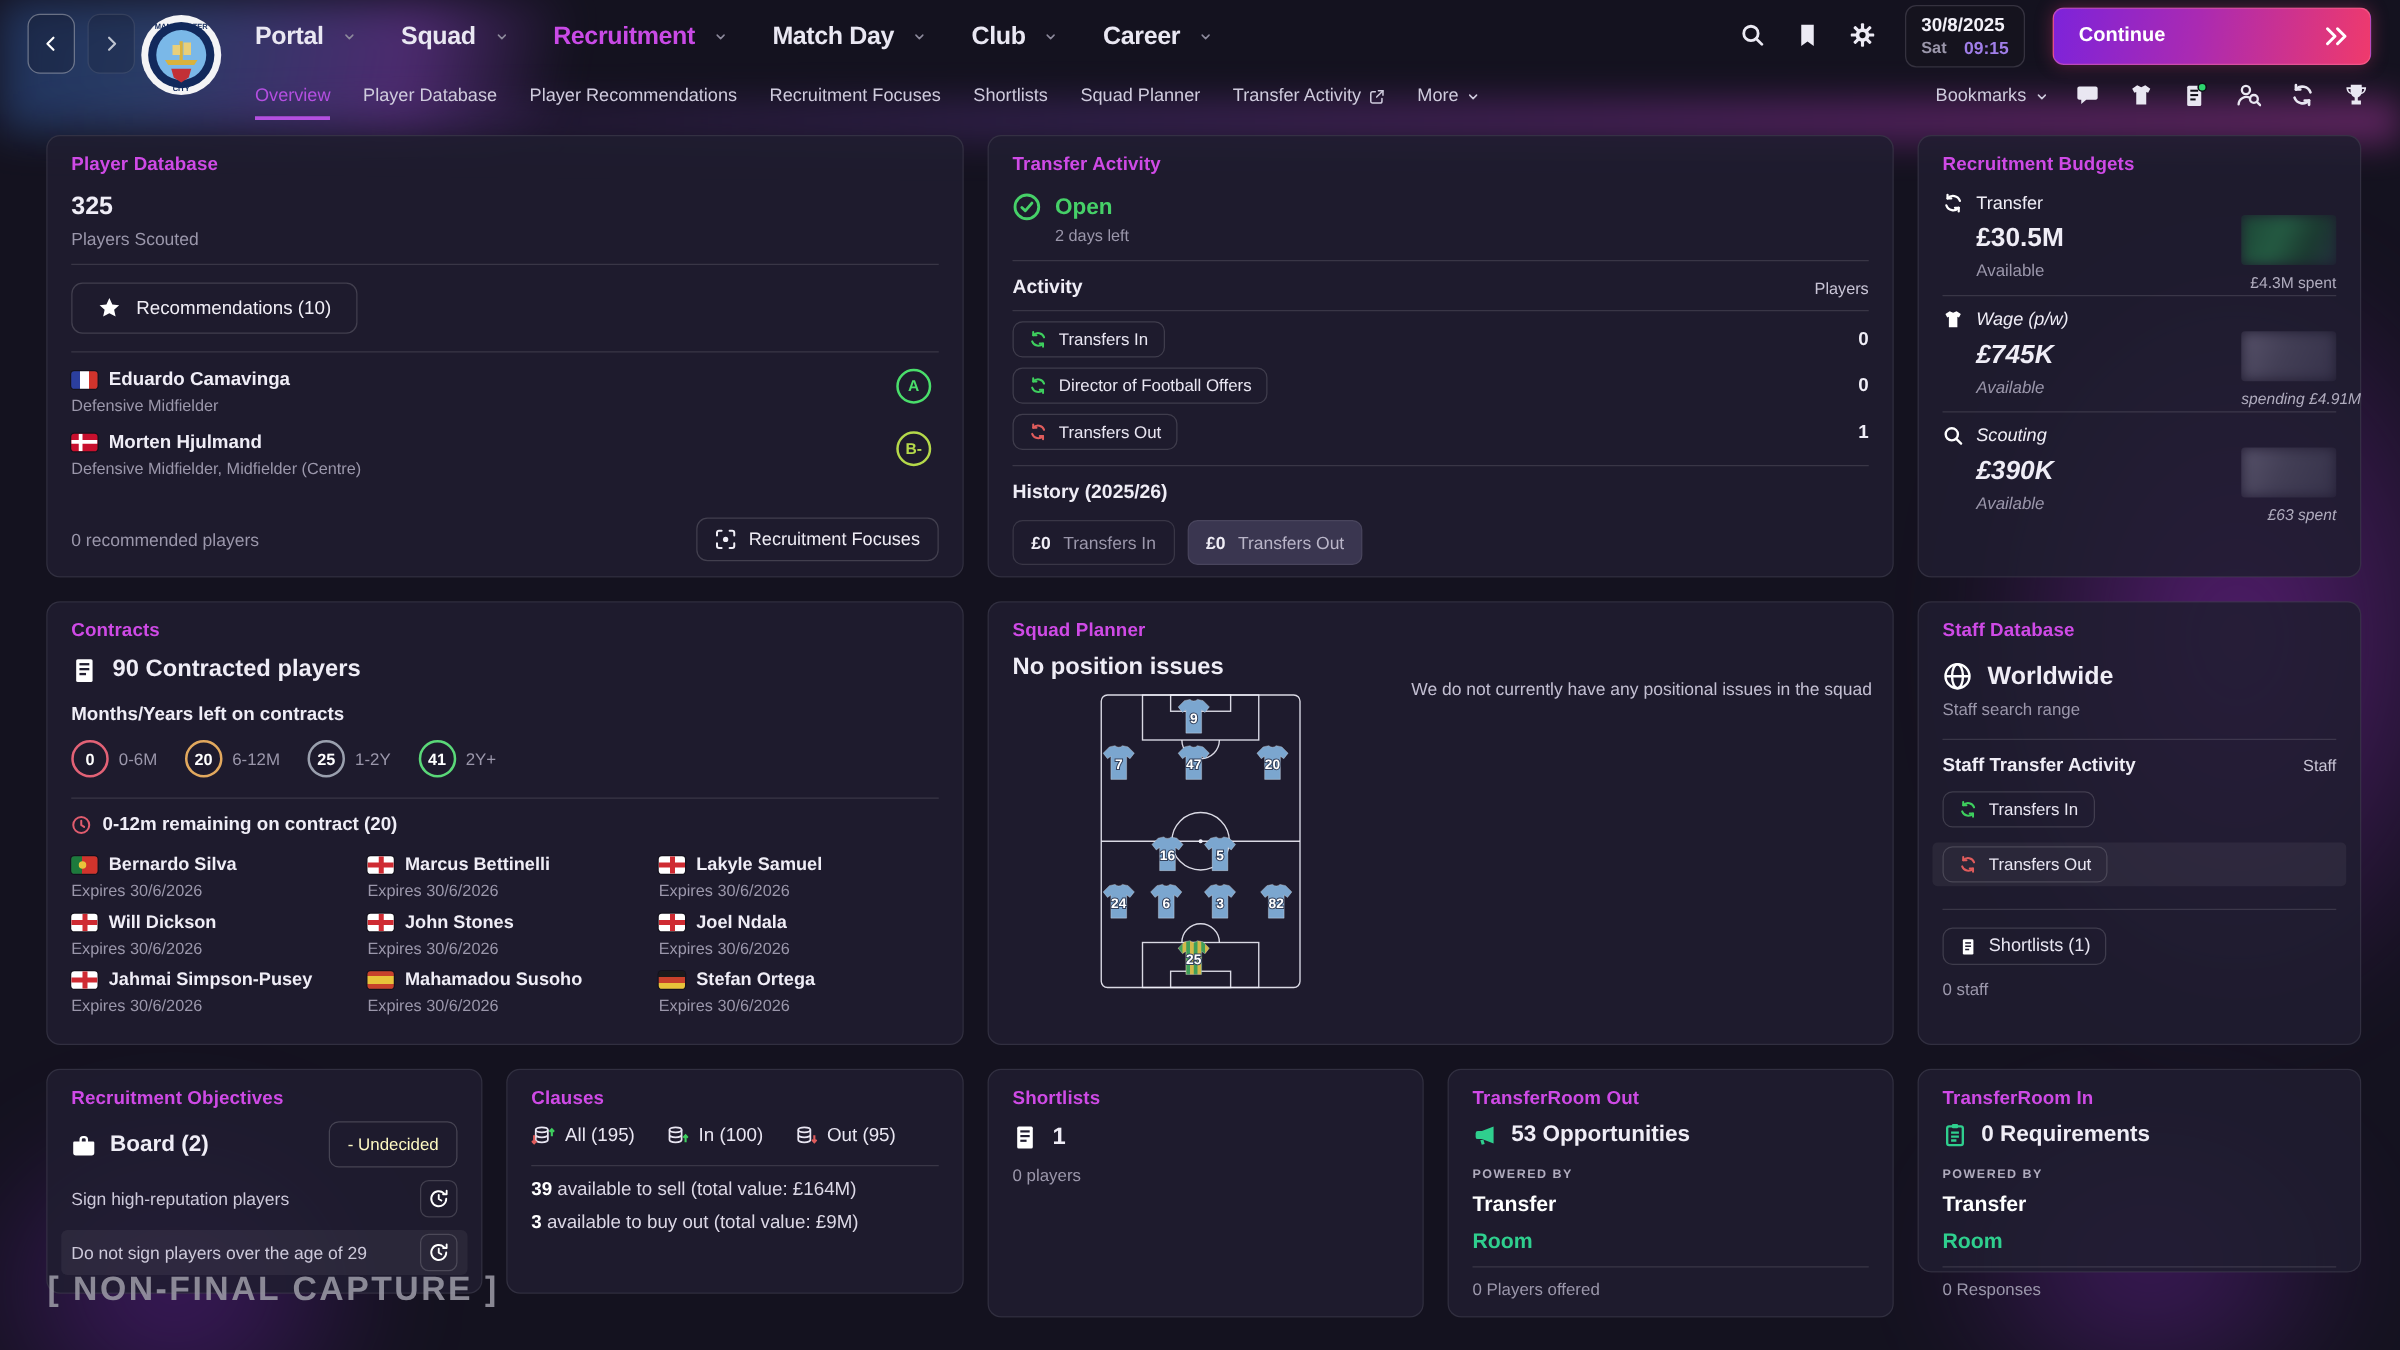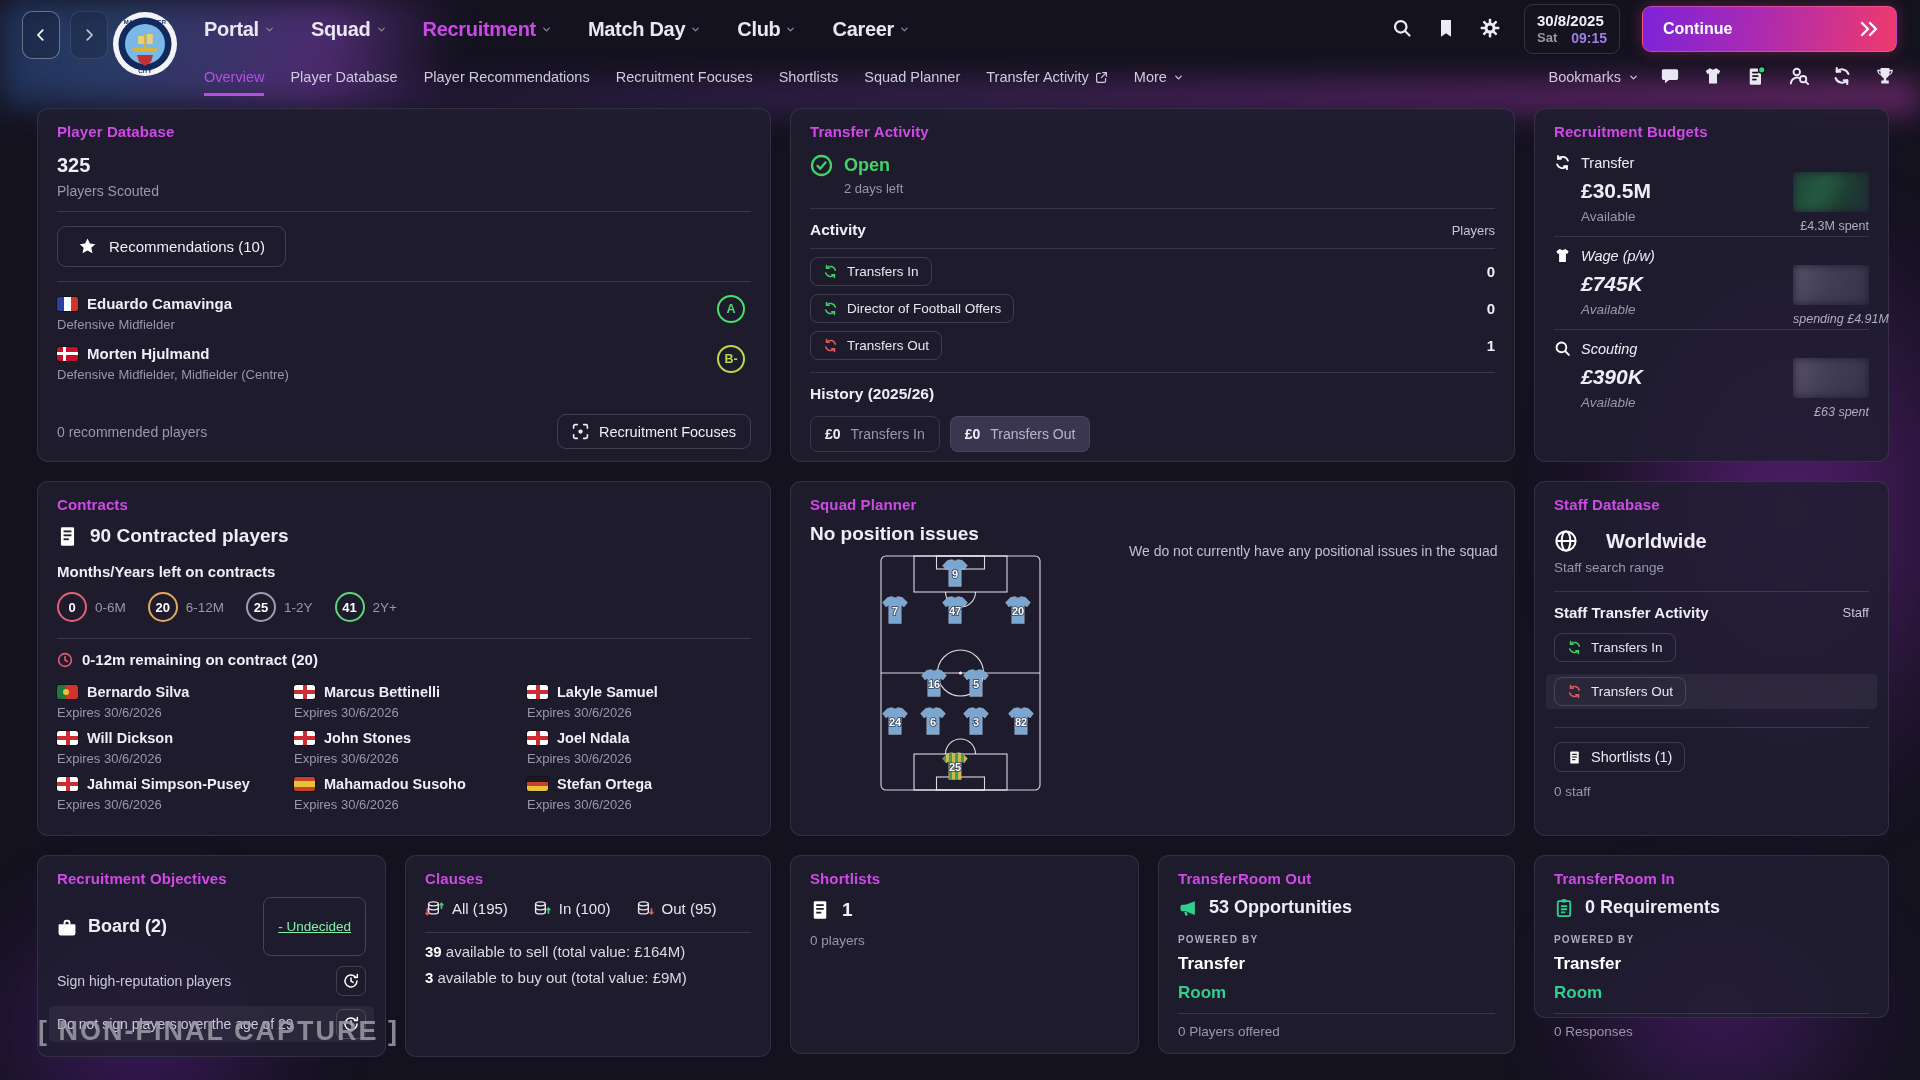--- a/index.html
+++ b/index.html
@@ -34,21 +34,21 @@
 
   .nav-arrows { position:absolute; left:22px; top:11px; display:flex; gap:10px; }
   .nav-arrow { width:38px; height:48px; border-radius:10px; display:flex; align-items:center; justify-content:center;
     border:1px solid rgba(255,255,255,.35); background:rgba(20,25,45,.35); cursor:pointer; }
   .nav-arrow.fwd { border-color:rgba(255,255,255,.14); opacity:.7; }
   .nav-arrow svg { width:14px; height:14px; }
 
   .crest { position:absolute; left:112px; top:11px; width:66px; height:66px; }
 
   .main-nav { position:absolute; left:204px; top:0; height:58px; display:flex; align-items:center; gap:36px; }
-  .nav-item { display:flex; align-items:center; gap:5px; cursor:pointer; }
+  .nav-item { display:flex; align-items:center; gap:15px; cursor:pointer; }
   .nav-item .lbl { font-size:20px; font-weight:700; letter-spacing:-0.3px; color:#e9e7f2; }
   .nav-item.active .lbl { color:#c94ae6; }
   .nav-item .chev { width:11px; height:11px; color:#8d8a9c; display:flex; }
   .nav-item .chev svg { width:11px; height:11px; }
 
   .top-right { position:absolute; right:23px; top:0; height:58px; display:flex; align-items:center; gap:22px; }
   .top-icon { width:22px; height:22px; color:#eceaf4; cursor:pointer; display:flex; }
   .top-icon svg { width:20px; height:20px; }
   .date-box { display:flex; flex-direction:column; gap:1px; padding:7px 12px; border:1px solid #35323f;
     border-radius:9px; background:#15131e; min-width:96px; cursor:default; }
@@ -174,40 +174,40 @@
   .ct-player { margin-top:10px; cursor:pointer; }
   .ct-pname { display:flex; align-items:center; gap:9px; font-size:14.5px; font-weight:600; }
   .ct-pexp { margin-top:5px; font-size:13px; color:#9b97ab; }
 
   
   .sp-heading { margin-top:10px; font-size:19px; font-weight:700; }
   .sp-desc { position:absolute; left:338px; top:60px; width:370px; font-size:14px; line-height:1.35; color:#c3bfd2; }
   .pitch { position:absolute; left:88px; top:72px; width:163px; height:238px; }
 
   
-  .sd-range { display:flex; align-items:center; gap:28px; margin-top:16px; }
+  .sd-range { display:flex; align-items:center; gap:12px; margin-top:16px; }
   .sd-range .ic { width:24px; height:24px; display:flex; color:#fff; }
   .sd-range .lbl { font-size:20px; font-weight:700; }
   .sd-sub { margin-top:7px; font-size:13.5px; color:#9b97ab; }
   .sd-head { display:flex; align-items:center; margin-top:4px; }
   .sd-head .l { font-size:15px; font-weight:700; }
   .sd-head .r { margin-left:auto; font-size:13px; color:#c9c5d6; }
   .sd-row { display:flex; align-items:center; margin-top:9px; padding:3px 8px; margin-left:-8px; margin-right:-8px;
     border-radius:4px; }
   .sd-row.hl { background:rgba(255,255,255,.055); }
   .sd-shortlist { margin-top:14px; }
   .sd-staffcount { margin-top:12px; font-size:13.5px; color:#9b97ab; }
 
   
   .ro-board { display:flex; align-items:center; margin-top:10px; }
   .ro-board .left { display:flex; align-items:center; gap:11px; }
   .ro-board .ic { width:20px; height:20px; display:flex; color:#fff; }
   .ro-board .lbl { font-size:18px; font-weight:700; }
   .pill-undecided { margin-left:auto; border:1px solid rgba(255,255,255,.18); border-radius:8px;
-    padding:21px 14px; font-size:13.5px; color:#86efac; cursor:default;text-decoration:underline; }
+    padding:10px 14px; font-size:13.5px; color:#fef9c3; cursor:default; }
   .ro-row { display:flex; align-items:center; margin-top:7px; padding:3px 8px; margin-left:-8px; margin-right:-8px;
     border-radius:5px; }
   .ro-row.hl { background:rgba(255,255,255,.055); }
   .ro-row .txt { font-size:14px; color:#cdc9da; }
   .ro-iconbtn { margin-left:auto; width:30px; height:30px; border:1px solid rgba(255,255,255,.16); border-radius:7px;
     display:flex; align-items:center; justify-content:center; color:#fff; cursor:pointer; }
   .ro-iconbtn svg { width:16px; height:16px; }
 
   .cl-tabs { display:flex; align-items:center; gap:24px; margin-top:12px; }
   .cl-tab { display:flex; align-items:center; gap:8px; font-size:15px; color:#e9e6f2; cursor:pointer; }

